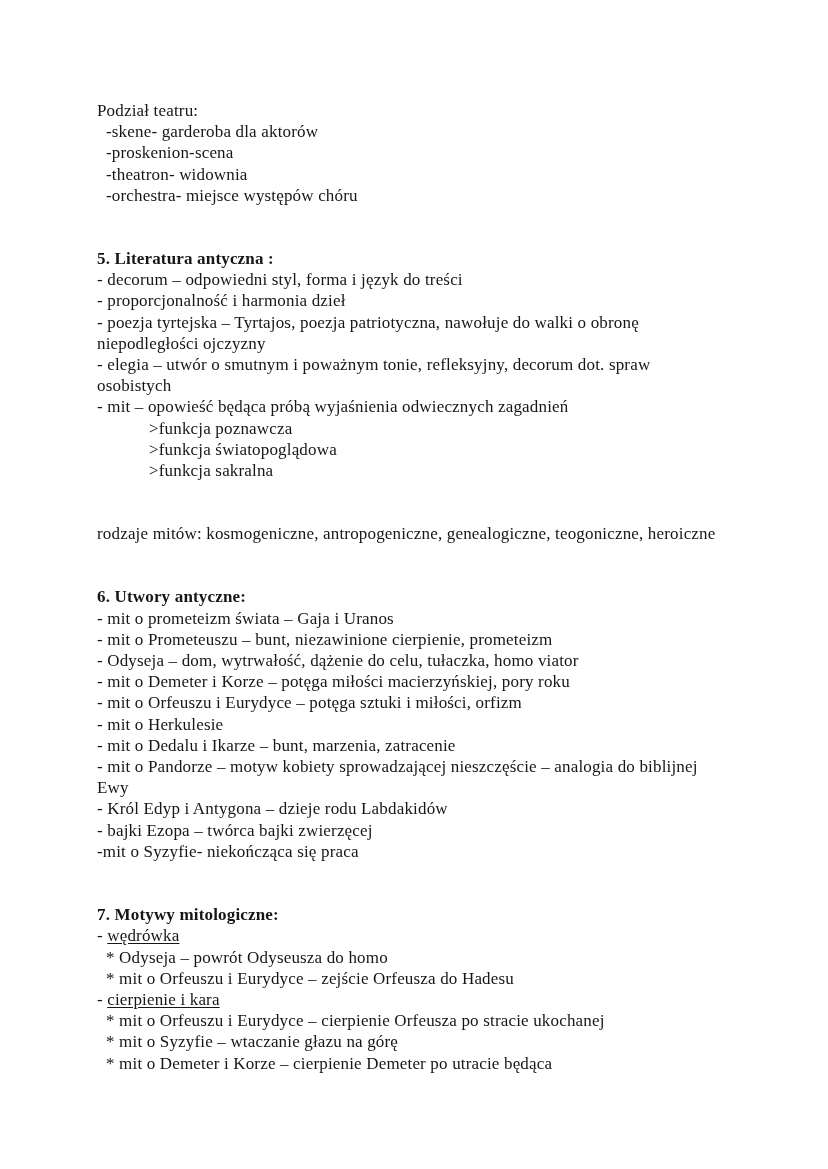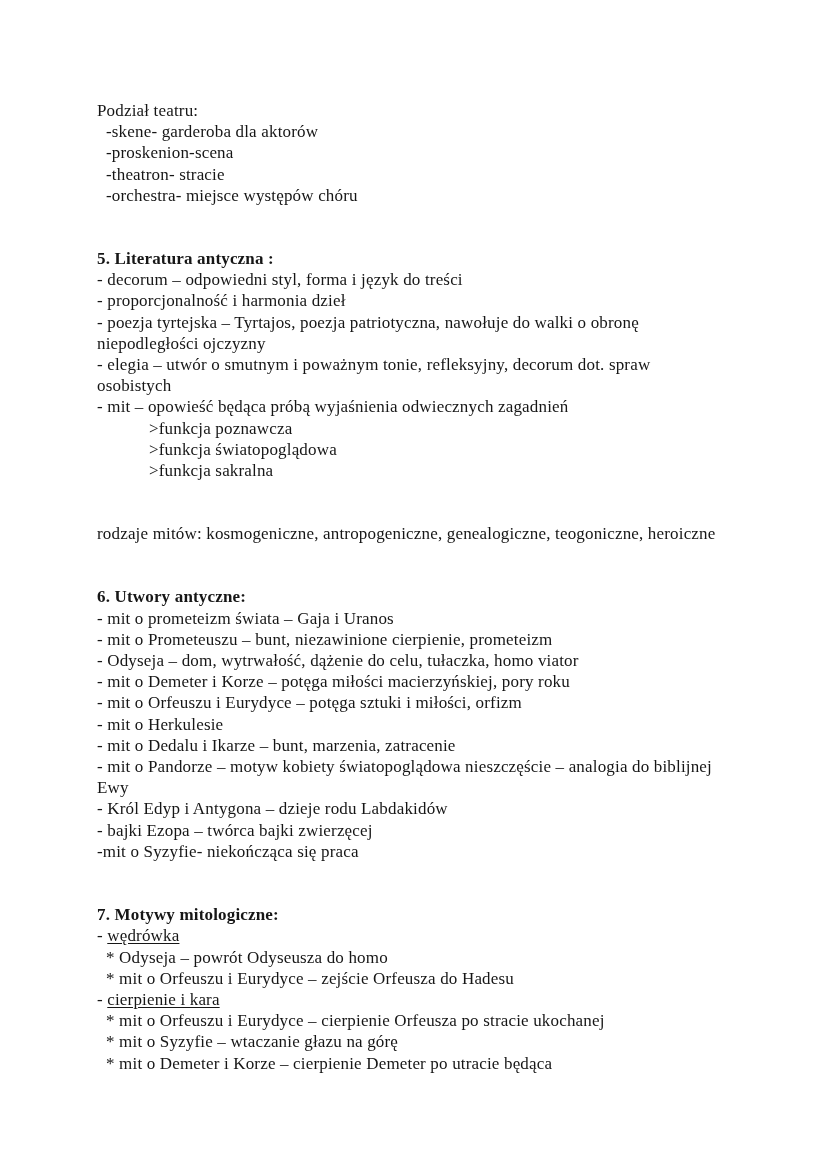--- a/index.html
+++ b/index.html
@@ -54,21 +54,21 @@
 </head>
 <body>
 
 <div id="page">
   <div id="doc-body">
 
     <div>
       <div class="line">Podział teatru:</div>
       <div class="line indent-1">-skene- garderoba dla aktorów</div>
       <div class="line indent-1">-proskenion-scena</div>
-      <div class="line indent-1">-theatron- stracie</div>
+      <div class="line indent-1">-theatron- widownia</div>
       <div class="line indent-1">-orchestra- miejsce występów chóru</div>
     </div>
 
     <div class="gap-section"></div>
 
     <div>
       <div class="line bold">5. Literatura antyczna :</div>
       <div class="line">- decorum – odpowiedni styl, forma i język do treści</div>
       <div class="line">- proporcjonalność i harmonia dzieł</div>
       <div class="line">- poezja tyrtejska – Tyrtajos, poezja patriotyczna, nawołuje do walki o obronę niepodległości ojczyzny</div>
@@ -87,21 +87,21 @@
 
     <div>
       <div class="line bold">6. Utwory antyczne:</div>
       <div class="line">- mit o prometeizm świata – Gaja i Uranos</div>
       <div class="line">- mit o Prometeuszu – bunt, niezawinione cierpienie, prometeizm</div>
       <div class="line">- Odyseja – dom, wytrwałość, dążenie do celu, tułaczka, homo viator</div>
       <div class="line">- mit o Demeter i Korze – potęga miłości macierzyńskiej, pory roku</div>
       <div class="line">- mit o Orfeuszu i Eurydyce – potęga sztuki i miłości, orfizm</div>
       <div class="line">- mit o Herkulesie</div>
       <div class="line">- mit o Dedalu i Ikarze – bunt, marzenia, zatracenie</div>
-      <div class="line">- mit o Pandorze – motyw kobiety światopoglądowa nieszczęście – analogia do biblijnej Ewy</div>
+      <div class="line">- mit o Pandorze – motyw kobiety sprowadzającej nieszczęście – analogia do biblijnej Ewy</div>
       <div class="line">- Król Edyp i Antygona – dzieje rodu Labdakidów</div>
       <div class="line">- bajki Ezopa – twórca bajki zwierzęcej</div>
       <div class="line">-mit o Syzyfie- niekończąca się praca</div>
     </div>
 
     <div class="gap-section"></div>
 
     <div>
       <div class="line bold">7. Motywy mitologiczne:</div>
 

